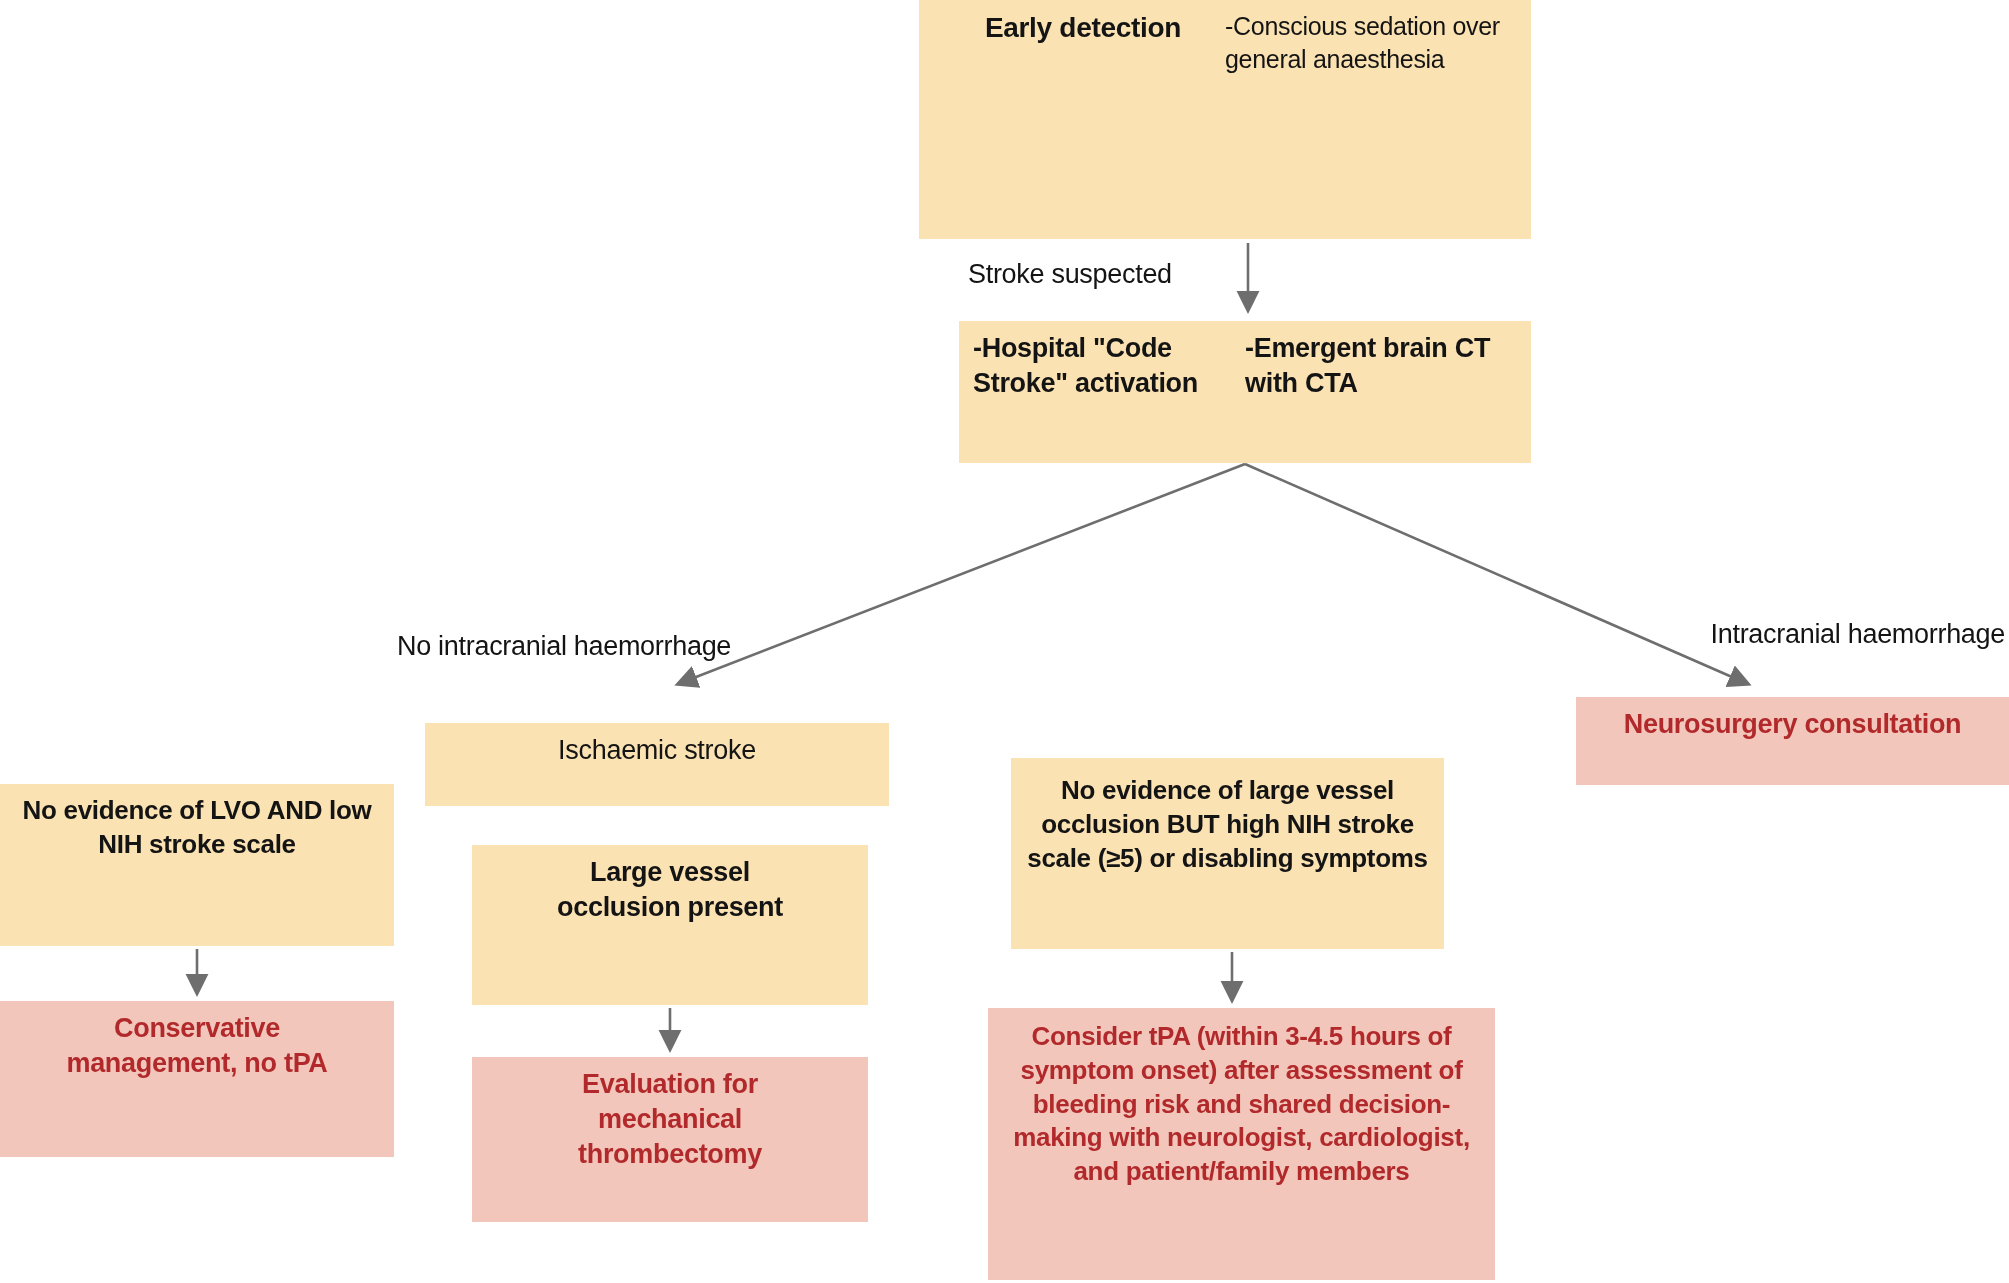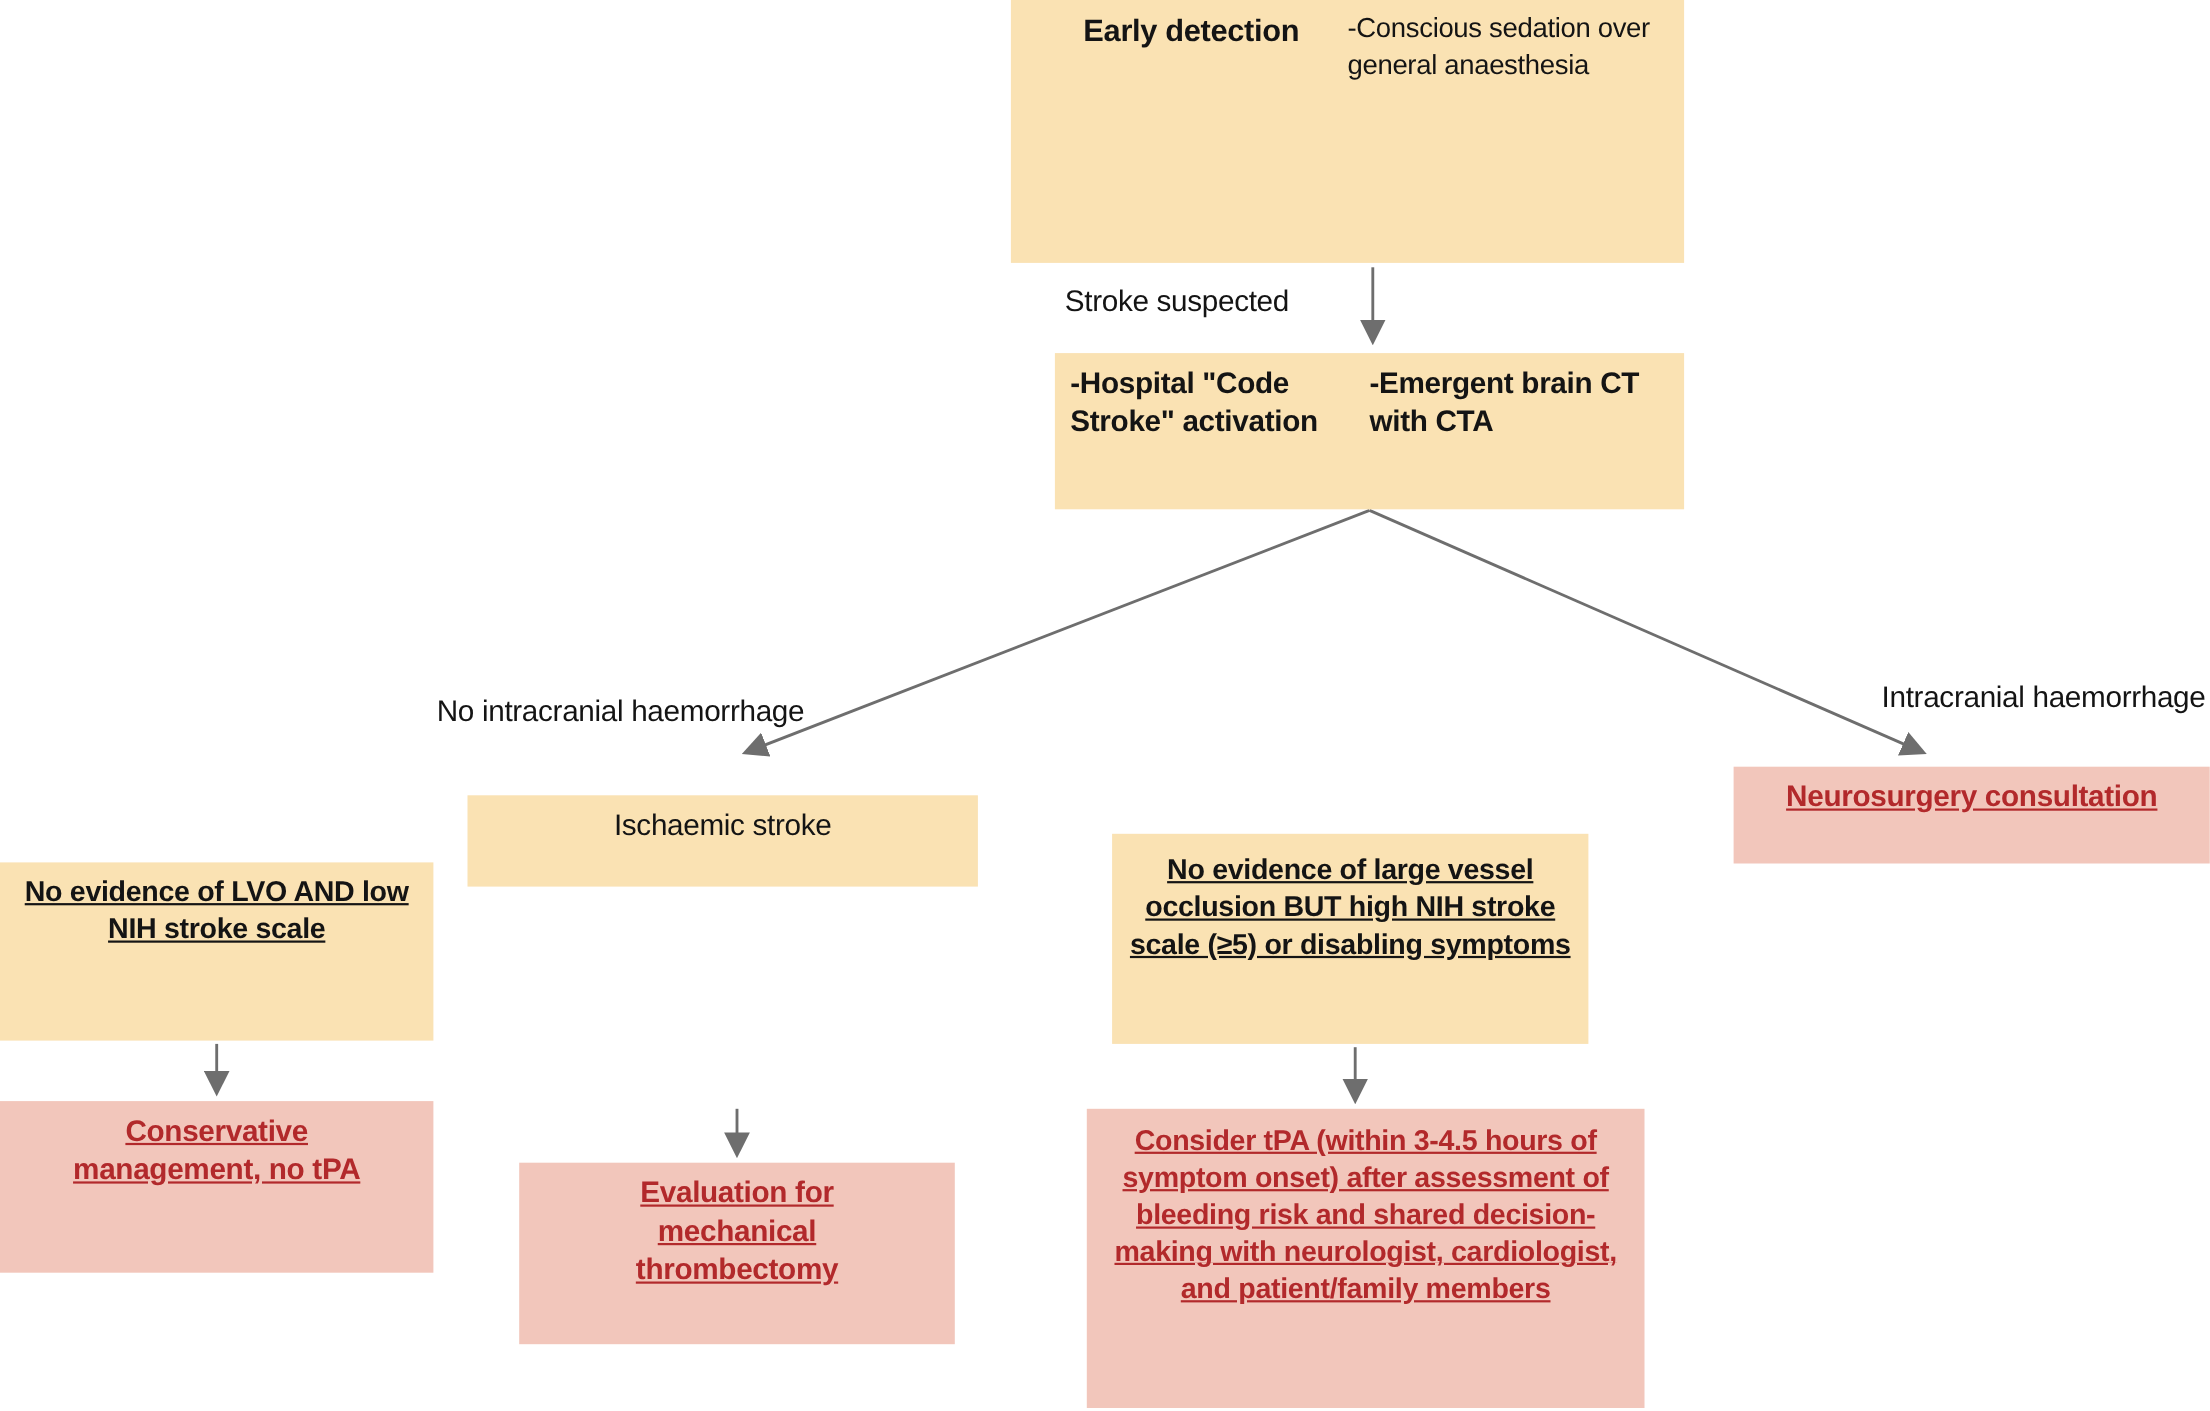--- a/index.html
+++ b/index.html
@@ -48,21 +48,21 @@
   .box-line.bold{
     font-weight:bold;
     font-size:27px;
   }
   .box-label{
     width:100%;
     text-align:center;
     font-size:27px;
     line-height:1.3;
   }
-  .box-label.bold{font-weight:bold;text-decoration:underline;}
+  .box-label.bold{font-weight:bold;}
   .box-label.sm{font-size:26px;}
   .red{color:var(--red_text);}
   .edge-label{
     position:absolute;
     font-size:27px;
     line-height:1.2;
     white-space:nowrap;
     color:var(--ink);
   }
   svg.arrows{
@@ -120,20 +120,23 @@
   </div>
 
   <div class="box tan" style="left:0;top:784px;width:394px;height:162px;padding:10px 12px;">
     <div class="box-label bold sm">No evidence of LVO AND low NIH stroke scale</div>
   </div>
 
   <div class="box pink" style="left:0;top:1001px;width:394px;height:156px;padding:10px 40px;">
     <div class="box-label bold red">Conservative management, no tPA</div>
   </div>
 
+  <div class="box tan" style="left:472px;top:845px;width:396px;height:160px;padding:10px 60px;">
+    <div class="box-label bold">Large vessel occlusion present</div>
+  </div>
 
   <div class="box pink" style="left:472px;top:1057px;width:396px;height:165px;padding:10px 40px;">
     <div class="box-label bold red">Evaluation for mechanical thrombectomy</div>
   </div>
 
   <div class="box tan" style="left:1011px;top:758px;width:433px;height:191px;padding:16px 14px;">
     <div class="box-label bold sm">No evidence of large vessel occlusion BUT high NIH stroke scale (≥5) or disabling symptoms</div>
   </div>
 
   <div class="box pink" style="left:988px;top:1008px;width:507px;height:272px;padding:12px 16px;">

